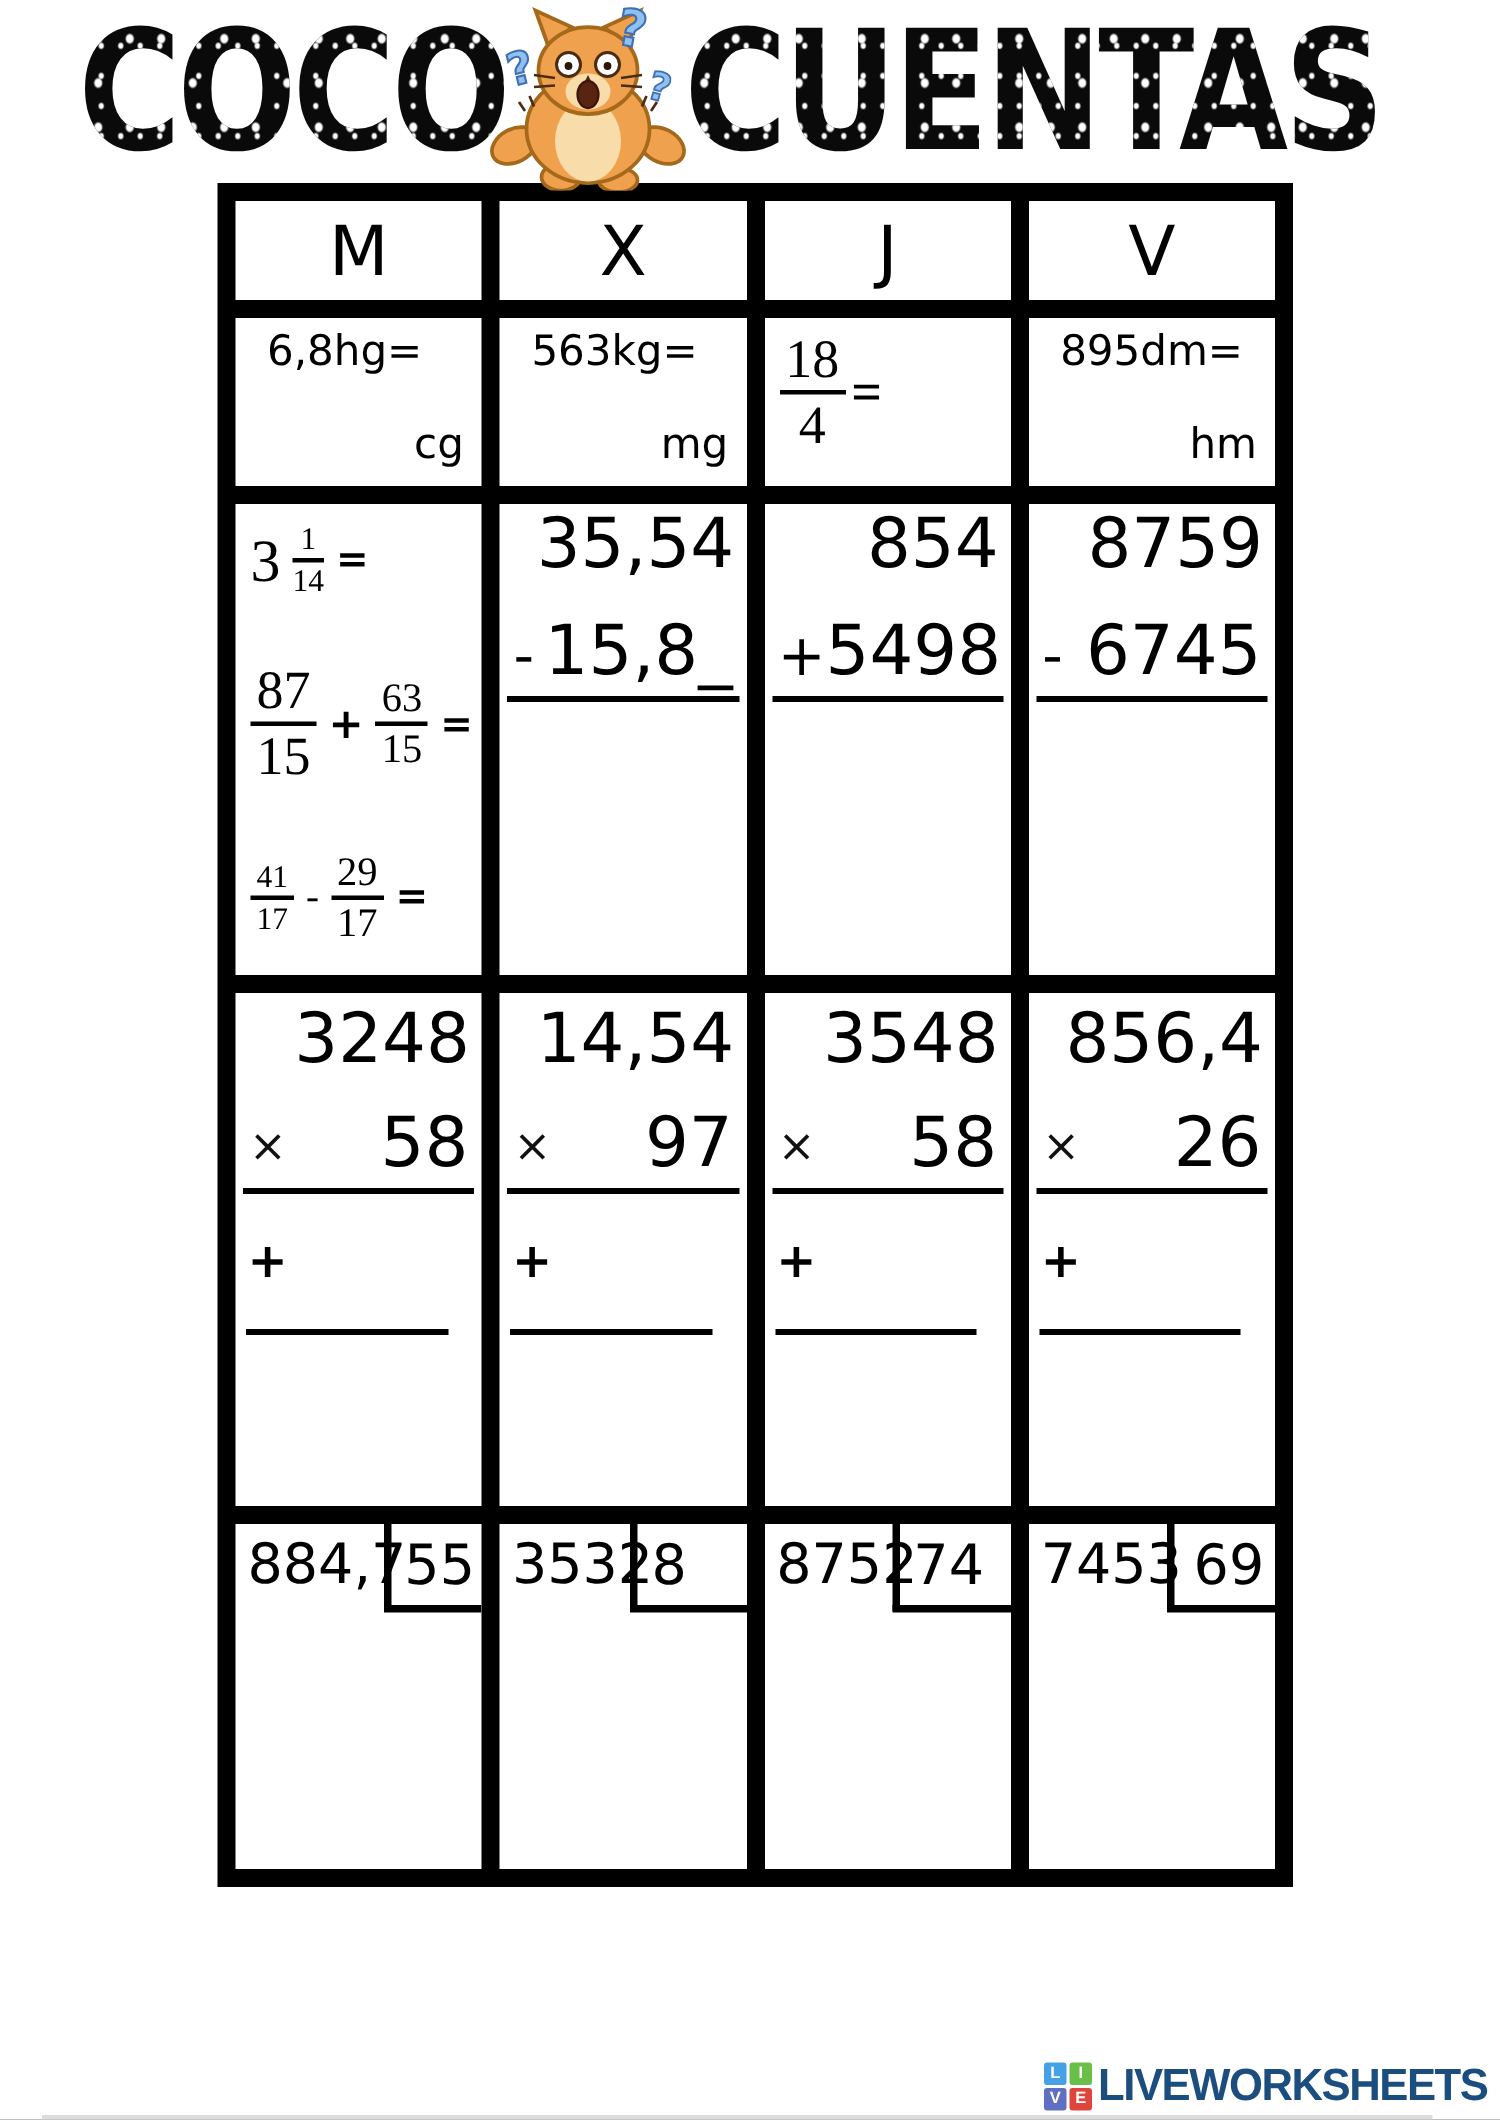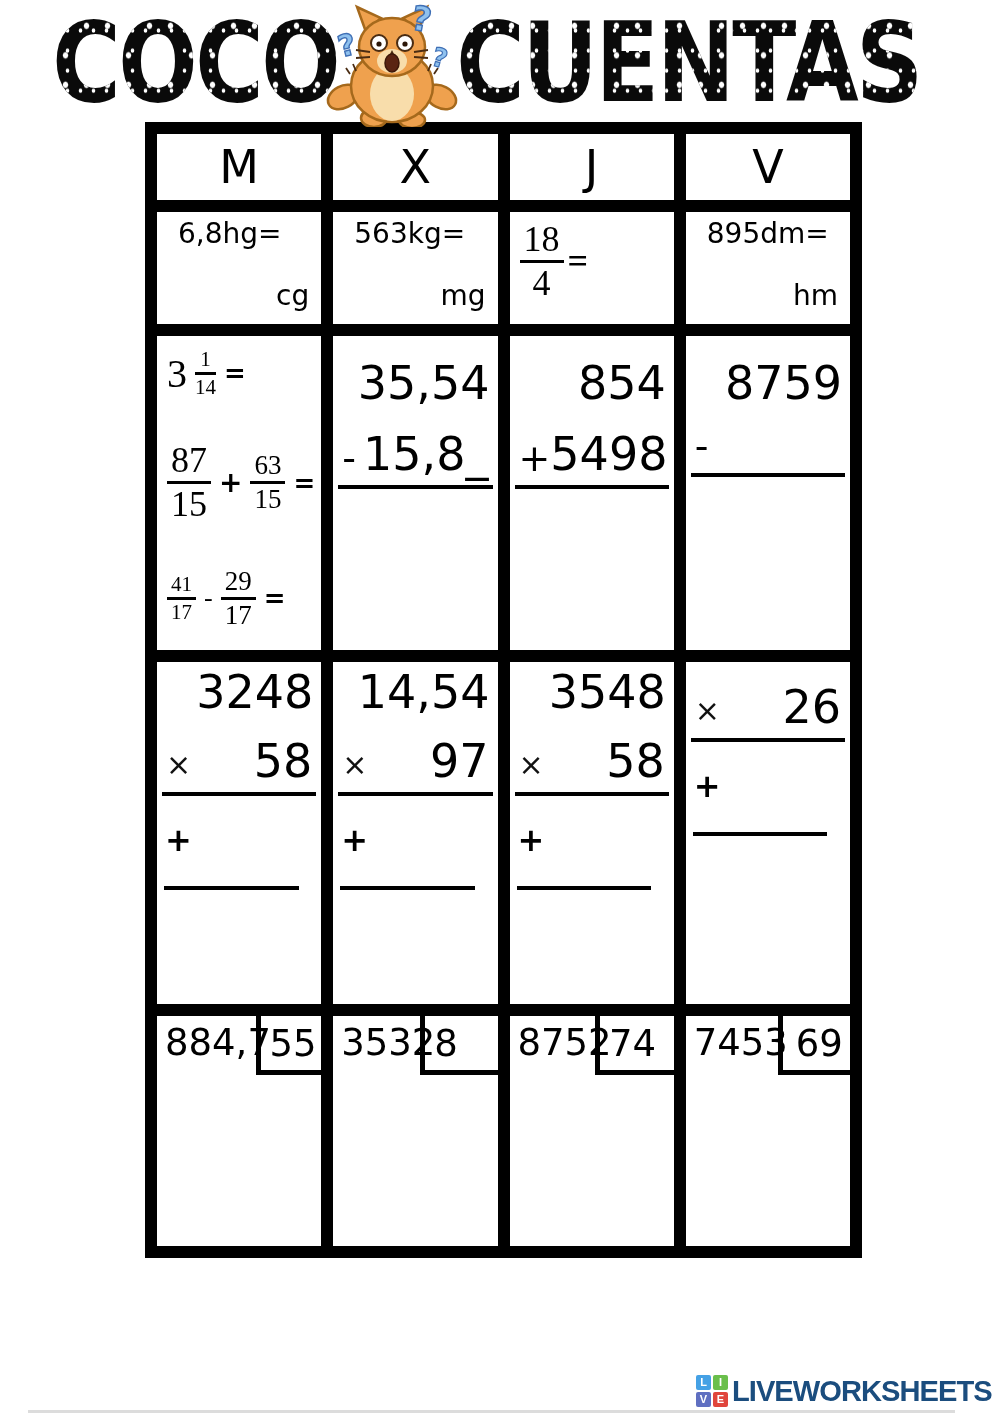--- a/index.html
+++ b/index.html
@@ -70,21 +70,21 @@
                padding:12px 8px 20px 10px; }
   .frac-item { display:flex; align-items:center; gap:8px; }
   .frac-item .whole { font-family:"Liberation Serif", serif; font-size:40px; }
   .frac-item .small { font-size:21px; }
   .frac-item .mid { font-size:26px; font-family:"Liberation Serif", serif; }
   .frac-item .op-sans { font-size:28px; font-weight:bold; }
   .frac-item .eq { font-size:26px; font-weight:bold; }
 
   
   .vop { font-size:46px; }
-  .vop .top { text-align:right; padding:23px 8px 0 0; line-height:1.05; }
+  .vop .top { text-align:right; padding:2px 8px 0 0; line-height:1.05; }
   .vop .oprow { display:flex; justify-content:space-between; align-items:flex-end;
                 margin:0 5px; padding:20px 4px 4px 4px; border-bottom:4px solid #000; }
   .vop .sign { font-size:38px; line-height:1; padding-bottom:4px; }
 
   
   .mul { font-size:46px; }
   .mul .top { text-align:right; padding:6px 8px 0 0; line-height:1.05; }
   .mul .oprow { display:flex; justify-content:space-between; align-items:flex-end;
                 margin:0 5px; padding:18px 4px 4px 4px; border-bottom:4px solid #000; }
   .mul .sign { font-size:30px; line-height:1; padding-bottom:8px; color:#111; }
@@ -252,20 +252,21 @@
     <div class="oprow">
       <span class="sign">+</span>
       <span>5498</span>
     </div>
     <div class="answer-space"></div>
   </div>
   <div class="cell vop">
     <div class="top">8759</div>
     <div class="oprow">
       <span class="sign">-</span>
+      <span>6745</span>
     </div>
     <div class="answer-space"></div>
   </div>
 
   <div class="cell mul">
     <div class="top">3248</div>
     <div class="oprow">
       <span class="sign">×</span>
       <span>58</span>
     </div>
@@ -287,20 +288,21 @@
     <div class="top">3548</div>
     <div class="oprow">
       <span class="sign">×</span>
       <span>58</span>
     </div>
     <div class="plus">+</div>
     <div class="rule2"></div>
     <div class="answer-space"></div>
   </div>
   <div class="cell mul">
+    <div class="top">856,4</div>
     <div class="oprow">
       <span class="sign">×</span>
       <span>26</span>
     </div>
     <div class="plus">+</div>
     <div class="rule2"></div>
     <div class="answer-space"></div>
   </div>
 
   <div class="cell division d0">

